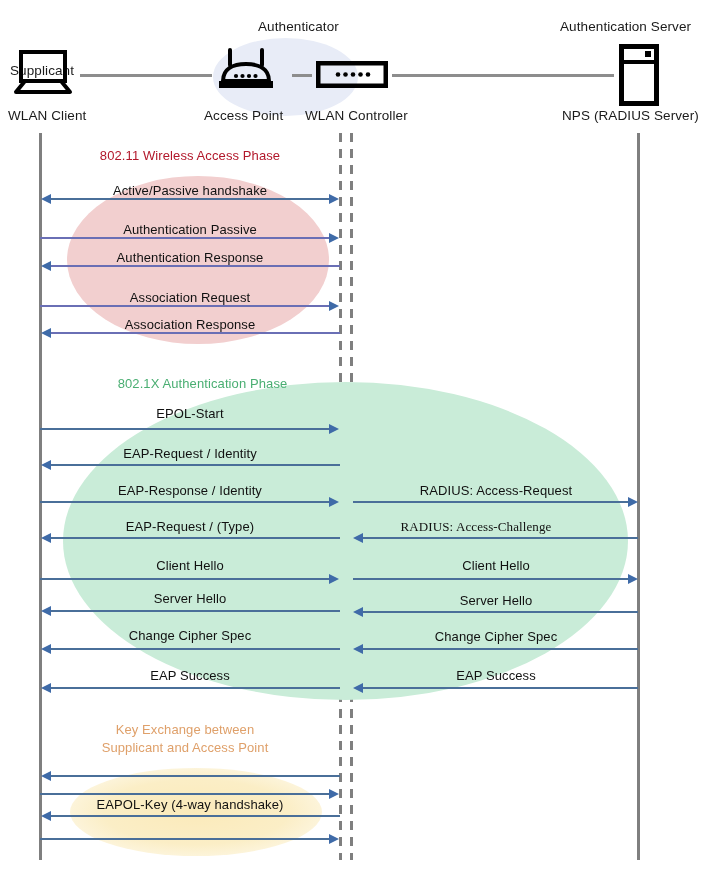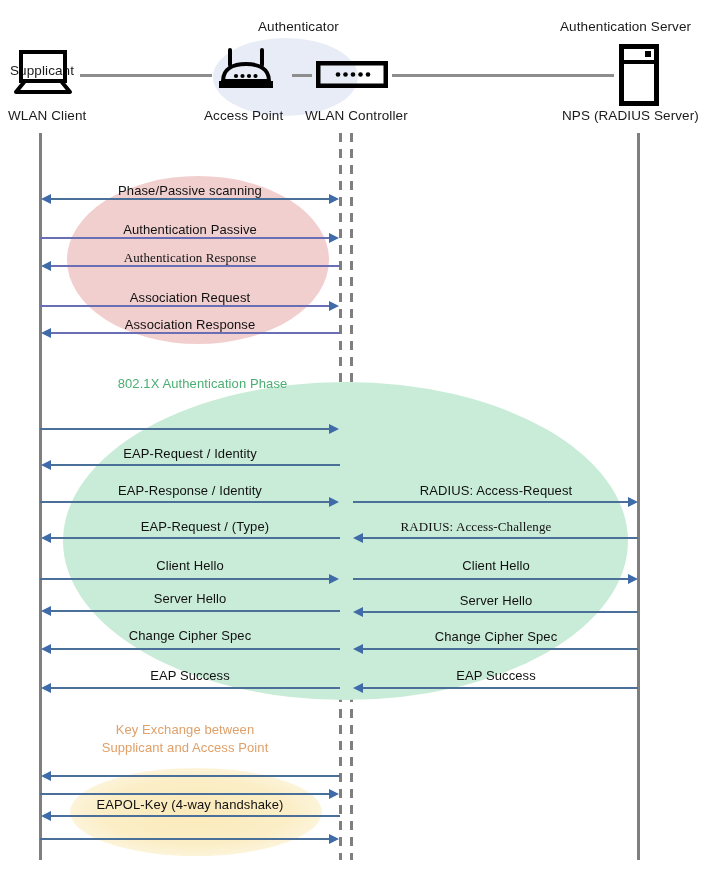--- a/index.html
+++ b/index.html
@@ -170,57 +170,59 @@
 
   <div class="lifeline" style="left:39px;top:133px;height:727px;"></div>
   <div class="lifeline-dashed" style="left:339px;top:133px;height:727px;"></div>
   <div class="lifeline-dashed" style="left:350px;top:133px;height:727px;"></div>
   <div class="lifeline" style="left:637px;top:133px;height:727px;"></div>
 
   <div class="phase-blob blob-pink" style="left:67px;top:176px;width:262px;height:168px;"></div>
   <div class="phase-blob blob-green" style="left:63px;top:382px;width:565px;height:318px;"></div>
   <div class="phase-blob blob-soft-amber" style="left:70px;top:768px;width:252px;height:88px;"></div>
 
+  <div class="phase-caption cap-red" style="left:40px;top:147px;width:300px;">802.11 Wireless Access Phase</div>
   <div class="phase-caption cap-green" style="left:40px;top:375px;width:325px;">802.1X Authentication Phase</div>
   <div class="phase-caption cap-amber" style="left:40px;top:721px;width:290px;">Key Exchange between
 Supplicant and Access Point</div>
 
-  <div class="msg-label" style="left:40px;top:183px;width:300px;">Phase/Passive scanning</div>
+  <div class="msg-label" style="left:40px;top:183px;width:300px;">Active/Passive handshake</div>
   <div class="msg-line" style="left:46px;top:198px;width:289px;"></div>
   <div class="arrow-head arrow-l" style="left:41px;top:194px;"></div>
   <div class="arrow-head arrow-r" style="left:329px;top:194px;"></div>
 
   <div class="msg-label" style="left:40px;top:222px;width:300px;">Authentication Passive</div>
   <div class="msg-line violet" style="left:40px;top:237px;width:295px;"></div>
   <div class="arrow-head arrow-r" style="left:329px;top:233px;"></div>
 
-  <div class="msg-label" style="left:40px;top:250px;width:300px;font-family:Liberation Serif, serif;">Authentication Response</div>
+  <div class="msg-label" style="left:40px;top:250px;width:300px;">Authentication Response</div>
   <div class="msg-line violet" style="left:46px;top:265px;width:294px;"></div>
   <div class="arrow-head arrow-l" style="left:41px;top:261px;"></div>
 
   <div class="msg-label" style="left:40px;top:290px;width:300px;">Association Request</div>
   <div class="msg-line violet" style="left:40px;top:305px;width:295px;"></div>
   <div class="arrow-head arrow-r" style="left:329px;top:301px;"></div>
 
   <div class="msg-label" style="left:40px;top:317px;width:300px;text-align:center;">Association Response</div>
   <div class="msg-line violet" style="left:46px;top:332px;width:294px;"></div>
   <div class="arrow-head arrow-l" style="left:41px;top:328px;"></div>
 
+  <div class="msg-label" style="left:40px;top:406px;width:300px;">EPOL-Start</div>
   <div class="msg-line" style="left:40px;top:428px;width:295px;"></div>
   <div class="arrow-head arrow-r" style="left:329px;top:424px;"></div>
 
   <div class="msg-label" style="left:40px;top:446px;width:300px;">EAP-Request / Identity</div>
   <div class="msg-line" style="left:46px;top:464px;width:294px;"></div>
   <div class="arrow-head arrow-l" style="left:41px;top:460px;"></div>
 
   <div class="msg-label" style="left:40px;top:483px;width:300px;">EAP-Response / Identity</div>
   <div class="msg-line" style="left:40px;top:501px;width:295px;"></div>
   <div class="arrow-head arrow-r" style="left:329px;top:497px;"></div>
 
-  <div class="msg-label" style="left:40px;top:519px;width:300px;padding-left:15px;">EAP-Request / (Type)</div>
+  <div class="msg-label" style="left:40px;top:519px;width:300px;">EAP-Request / (Type)</div>
   <div class="msg-line" style="left:46px;top:537px;width:294px;"></div>
   <div class="arrow-head arrow-l" style="left:41px;top:533px;"></div>
 
   <div class="msg-label" style="left:40px;top:558px;width:300px;">Client Hello</div>
   <div class="msg-line" style="left:40px;top:578px;width:295px;"></div>
   <div class="arrow-head arrow-r" style="left:329px;top:574px;"></div>
 
   <div class="msg-label" style="left:40px;top:591px;width:300px;">Server Hello</div>
   <div class="msg-line" style="left:46px;top:610px;width:294px;"></div>
   <div class="arrow-head arrow-l" style="left:41px;top:606px;"></div>

